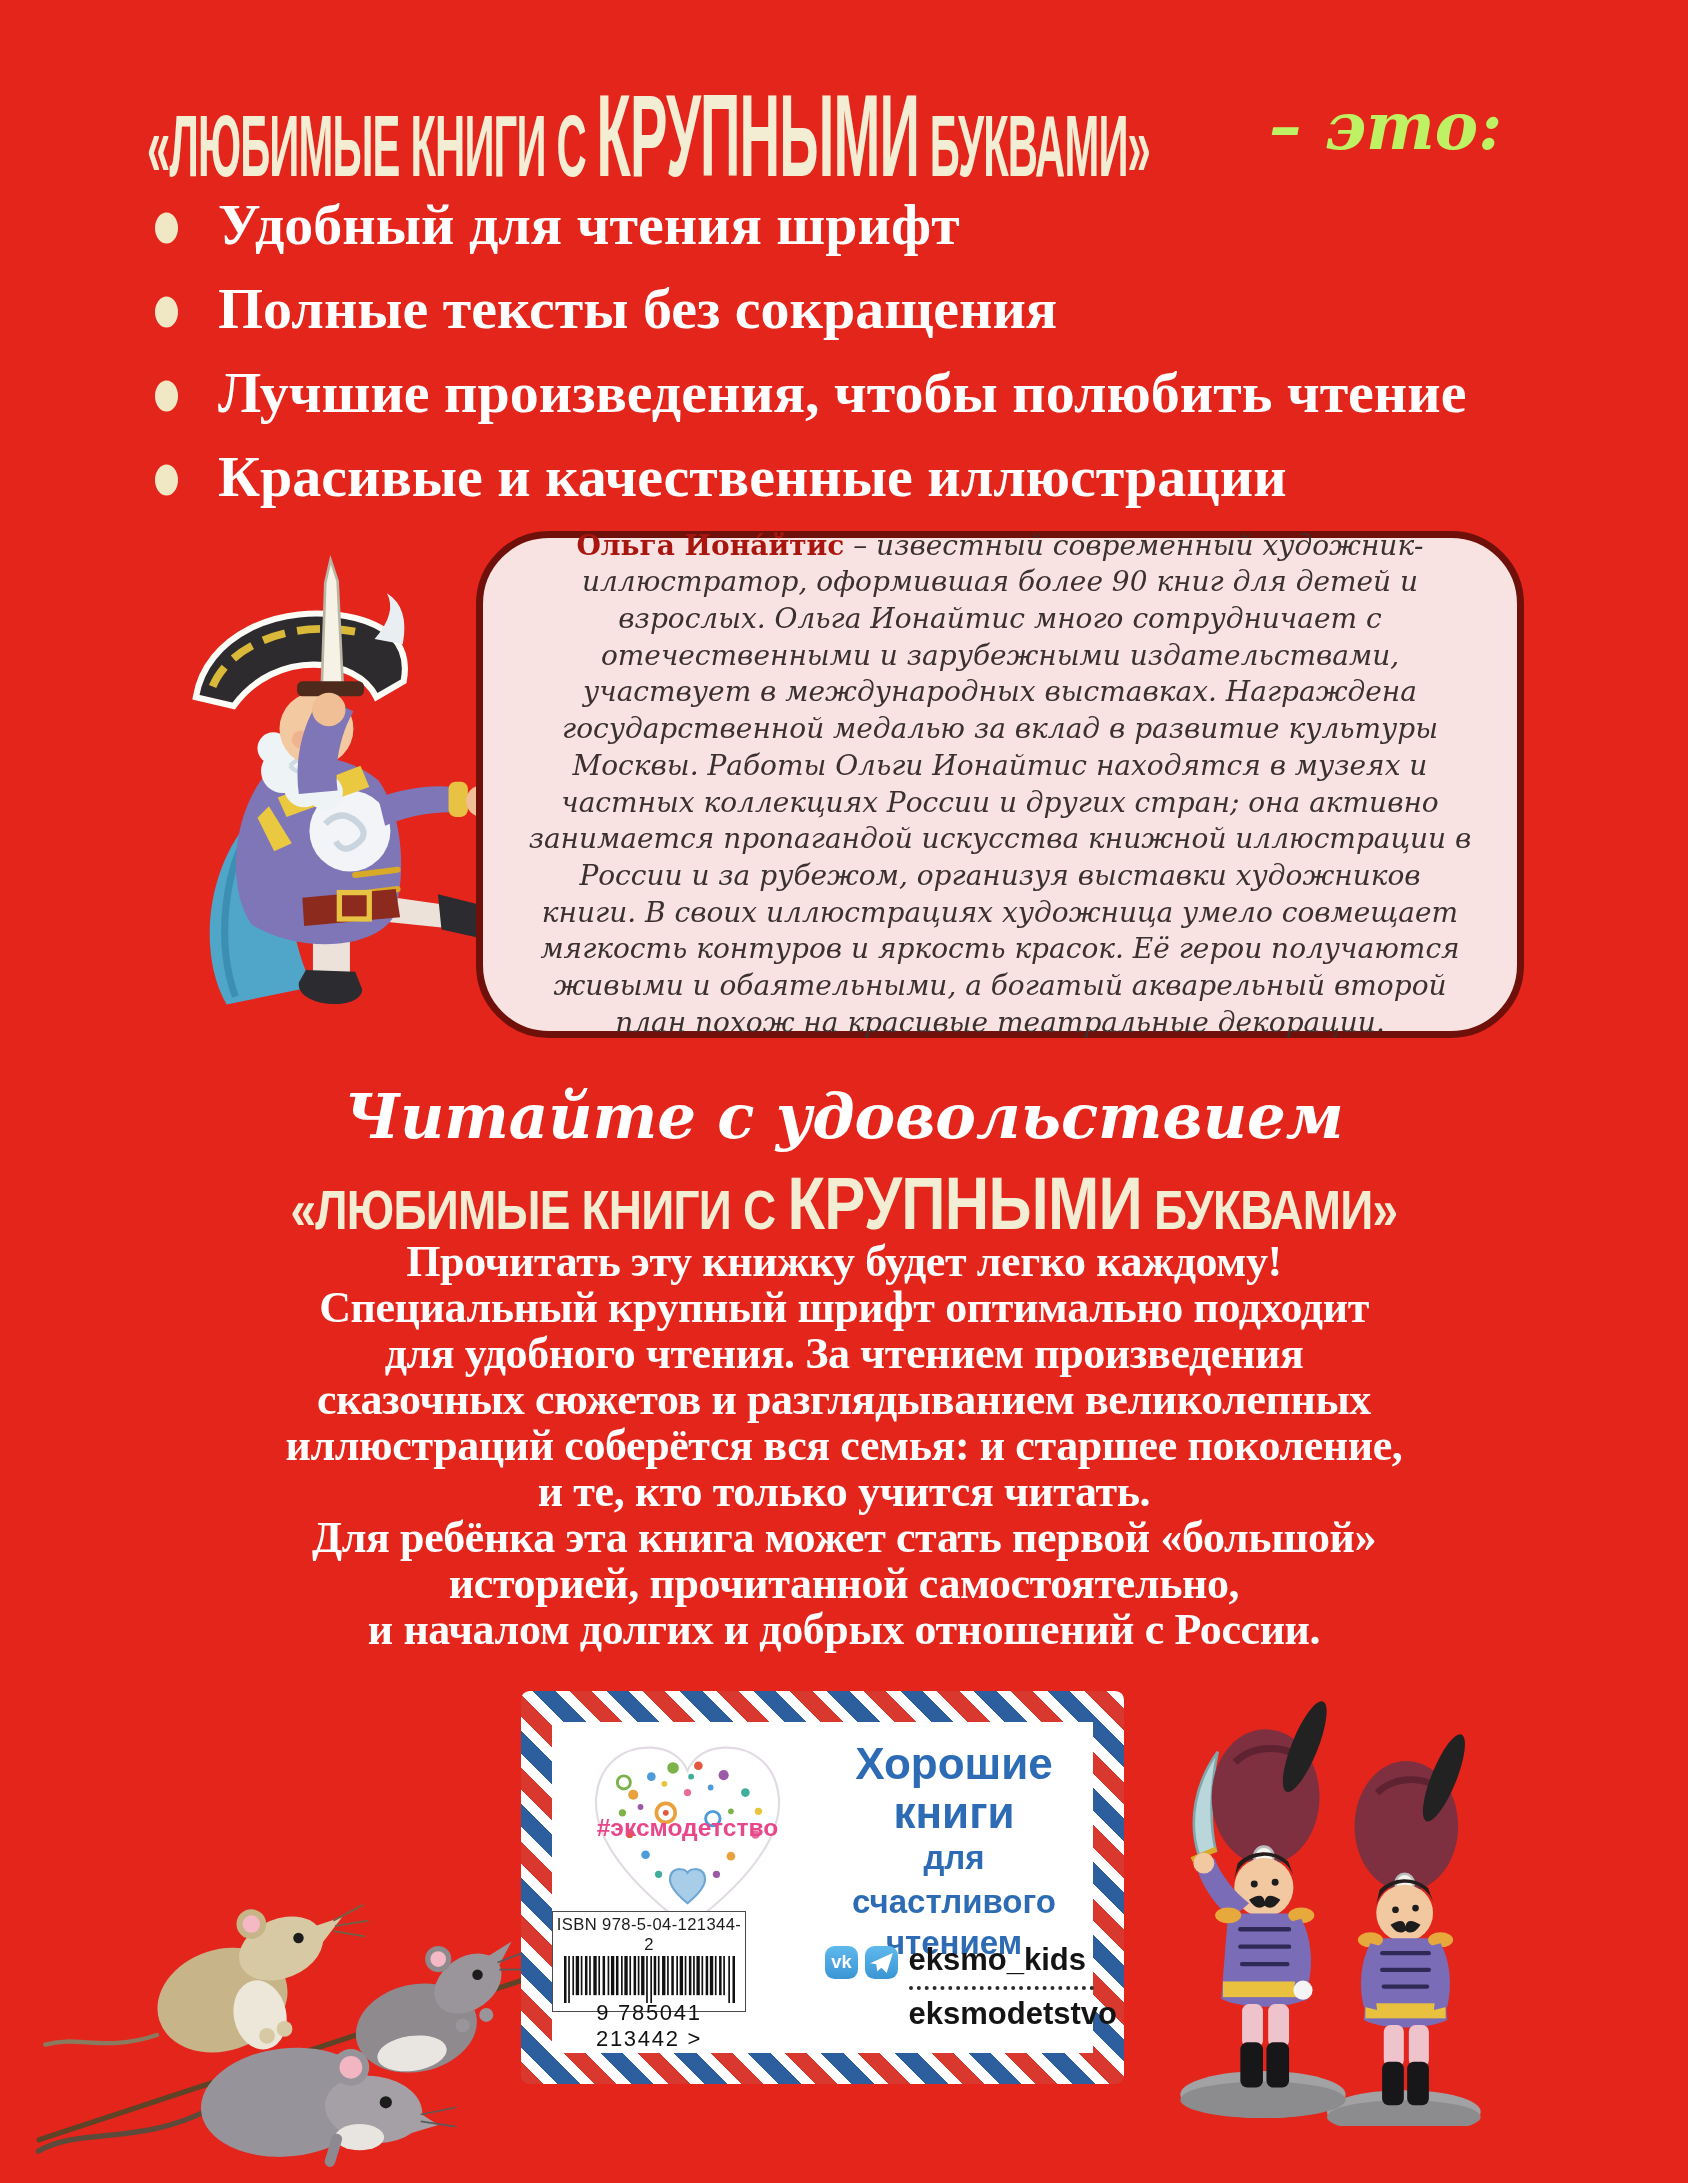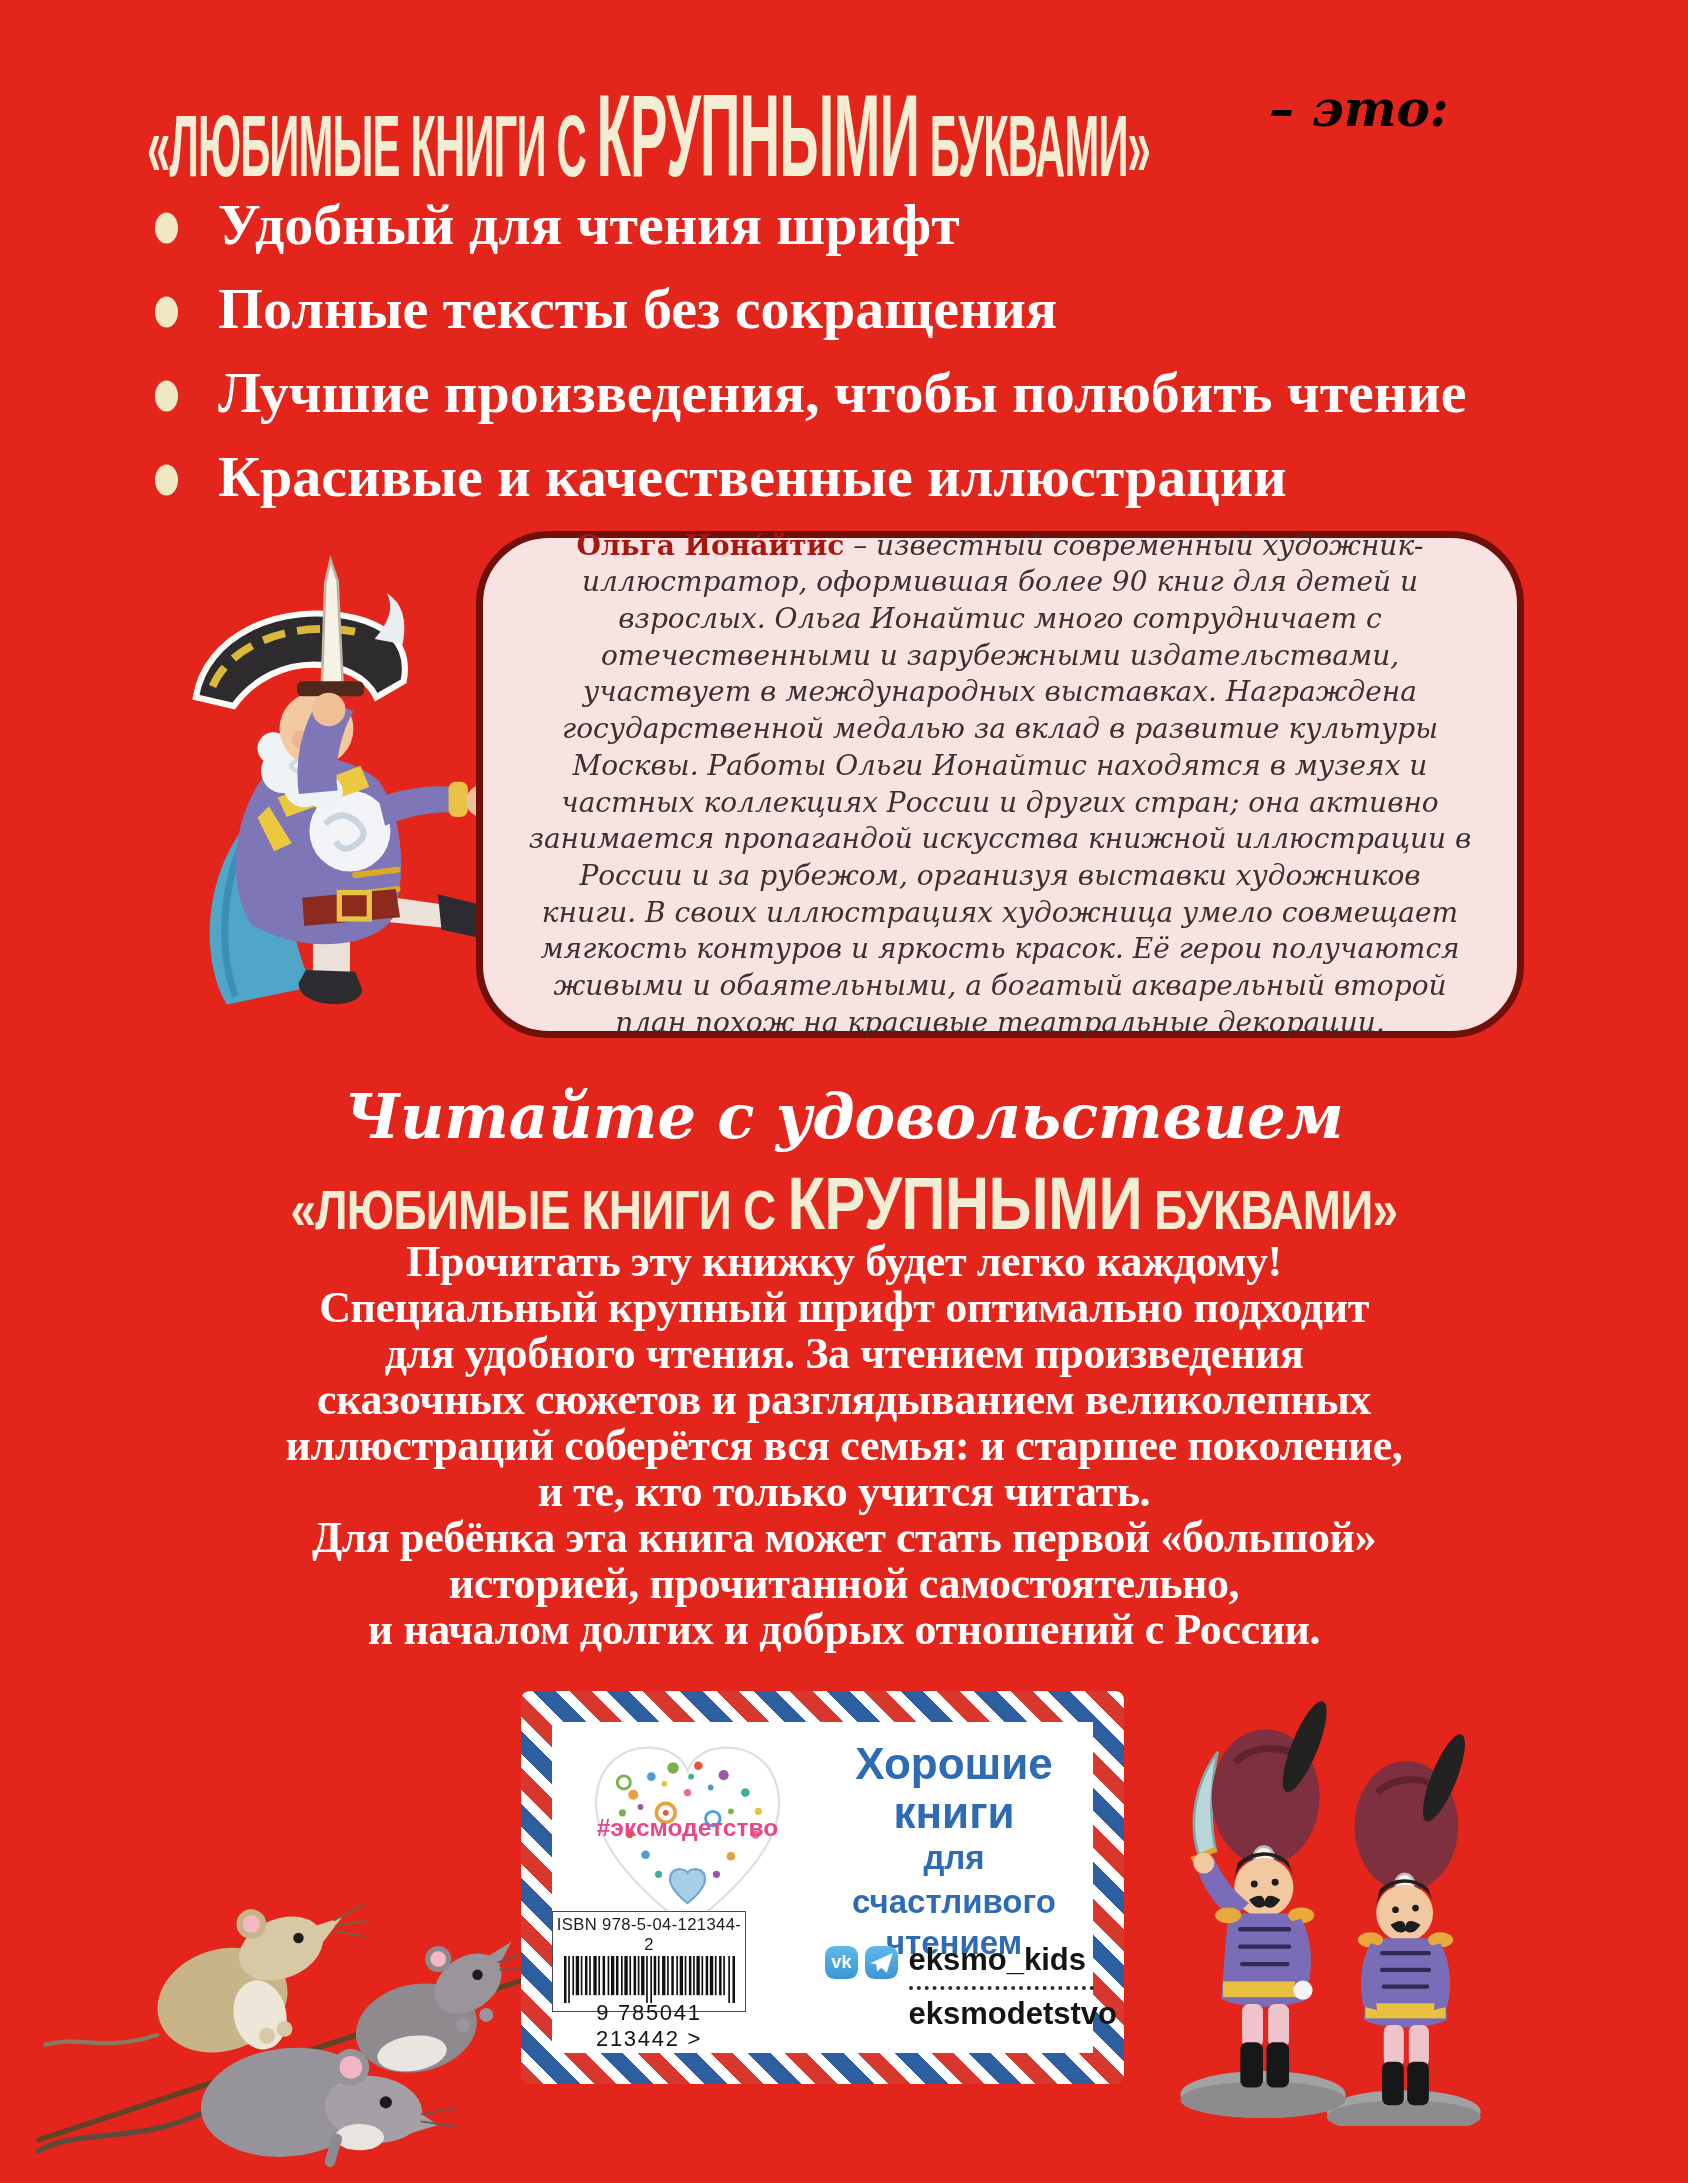--- a/index.html
+++ b/index.html
@@ -6,22 +6,22 @@
   .page{position:relative;width:1688px;height:2184px;background:#e4251c;overflow:hidden;
         font-family:"Liberation Serif",serif;}
 
   
   .title{position:absolute;left:147px;top:68px;height:122px;white-space:nowrap;}
   .squish{display:inline-block;transform:scaleX(0.48);transform-origin:0 60%;white-space:nowrap;}
   .t-norm{font-family:"Liberation Sans",sans-serif;font-weight:bold;font-size:87px;
           color:#f3edd3;letter-spacing:-1.7px;}
   .t-big{font-family:"Liberation Sans",sans-serif;font-weight:bold;font-size:117px;
          color:#f3edd3;letter-spacing:-1.7px;}
-  .title-tail{position:absolute;left:1122px;top:11px;font-family:"DejaVu Serif",serif;
-          font-style:italic;font-weight:bold;font-size:50px;color:#000000;}
+  .title-tail{position:absolute;left:1122px;top:20px;font-family:"DejaVu Serif",serif;
+          font-style:italic;font-weight:bold;font-size:65px;color:#bef264;}
 
   
   .features{position:absolute;left:155px;top:182px;margin:0;padding:0;list-style:none;}
   .features li{display:flex;align-items:center;height:84px;color:#ffffff;
                font-weight:bold;font-size:58px;font-family:"Liberation Serif",serif;}
   .bullet{flex:0 0 auto;width:23px;height:31px;border-radius:50%;background:#f0e8c4;
           margin-right:40px;transform:translateY(3.5px);}
 
   
   .bio-box{position:absolute;left:476px;top:531px;width:1048px;height:507px;box-sizing:border-box;

